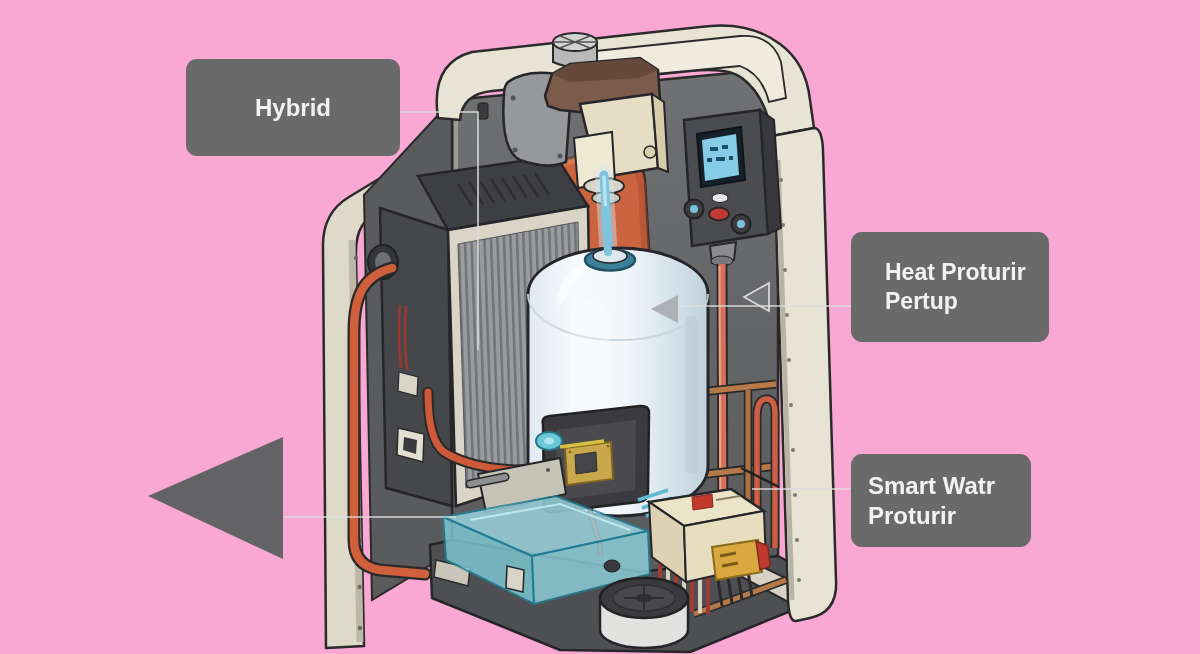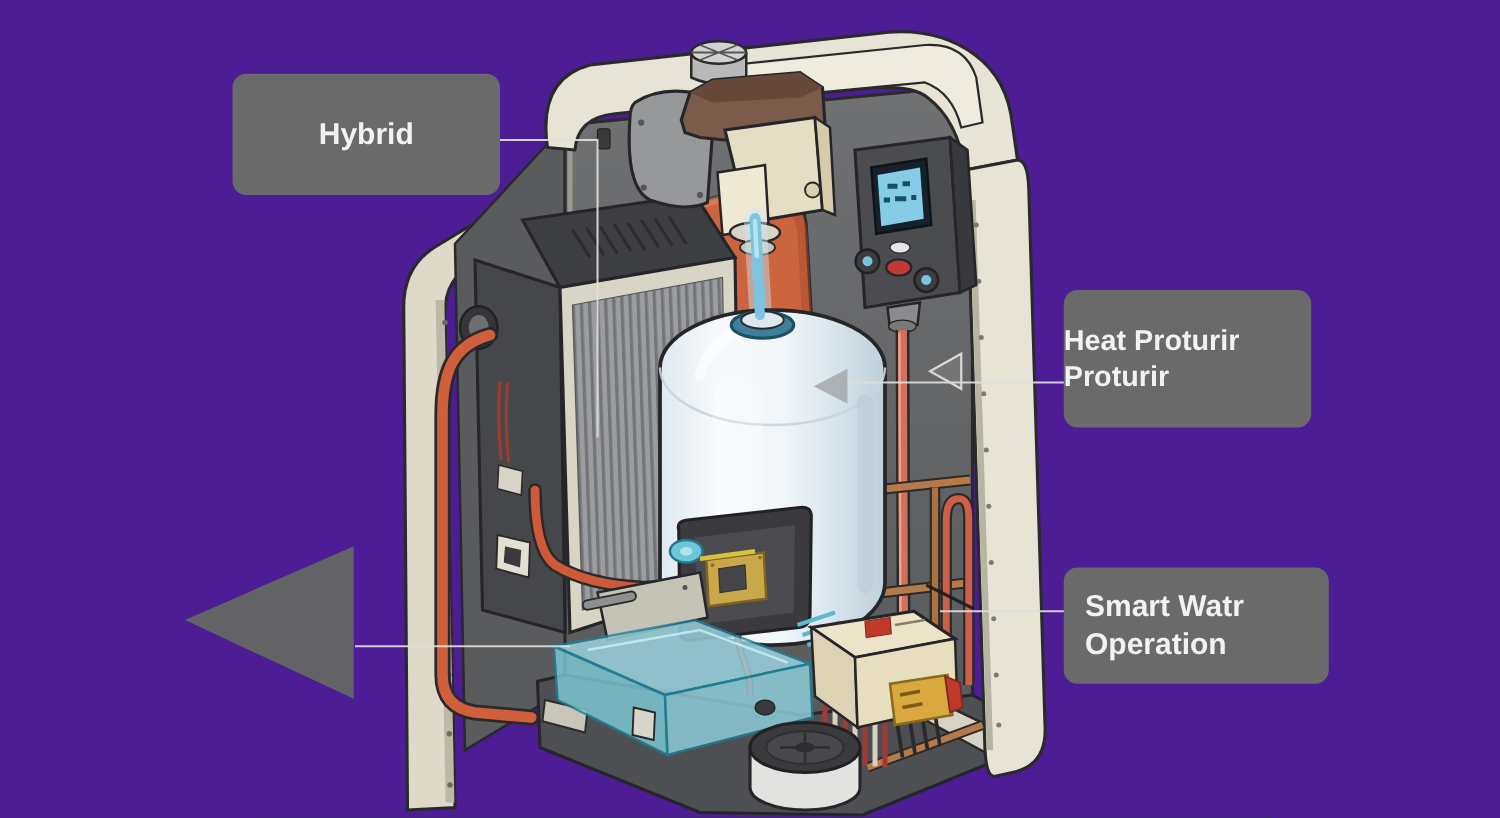--- a/index.html
+++ b/index.html
@@ -1,42 +1,42 @@
 <!DOCTYPE html>
 <html><head>
 <meta charset="utf-8">
 <title>Diagram</title>
 <style>
   html,body{margin:0;padding:0;background:#3a3a3a;}
   #stage{
     position:relative;width:1200px;height:654px;overflow:hidden;
-    background:#4c1d95;
+    background:#f9a8d4;
     font-family:"Liberation Sans","DejaVu Sans",sans-serif;
   }
   #stage svg{position:absolute;left:0;top:0;}
   .callout{
     position:absolute;
     background:#6a6a6a;
     border-radius:11px;
     color:#f2f2f2;
     font-weight:bold;
     display:flex;flex-direction:column;justify-content:center;
     box-sizing:border-box;
   }
   .callout .ln{white-space:nowrap;}
   #callout-hybrid{
     left:186px;top:59px;width:214px;height:97px;
     text-align:center;font-size:24px;line-height:31px;
   }
   #callout-heating{
     left:851px;top:232px;width:198px;height:110px;
-    padding-left:0;font-size:23px;line-height:29px;text-align:left;
+    padding-left:34px;font-size:23px;line-height:29px;text-align:left;
   }
   #callout-smart{
-    left:851px;top:454px;width:212px;height:93px;
+    left:851px;top:454px;width:180px;height:93px;
     padding-left:17px;font-size:24px;line-height:30px;text-align:left;
   }
 </style>
 </head>
 <body>
 
 <div id="stage">
 
 <svg width="1200" height="654" viewBox="0 0 1200 654">
   <defs>
@@ -297,21 +297,21 @@
     <line x1="284" y1="517" x2="456" y2="517" stroke="#dedede" stroke-width="1.6" opacity="0.92"></line>
   </g>
 </svg>
 
 <div class="callout" id="callout-hybrid">
   <div class="ln">Hybrid</div>
 </div>
 
 <div class="callout" id="callout-heating">
   <div class="ln">Heat Proturir</div>
+  <div class="ln">Pertup</div>
+</div>
+
+<div class="callout" id="callout-smart">
+  <div class="ln">Smart Watr</div>
   <div class="ln">Proturir</div>
 </div>
 
-<div class="callout" id="callout-smart">
-  <div class="ln">Smart Watr</div>
-  <div class="ln">Operation</div>
 </div>
 
-</div>
-
 </body></html>

